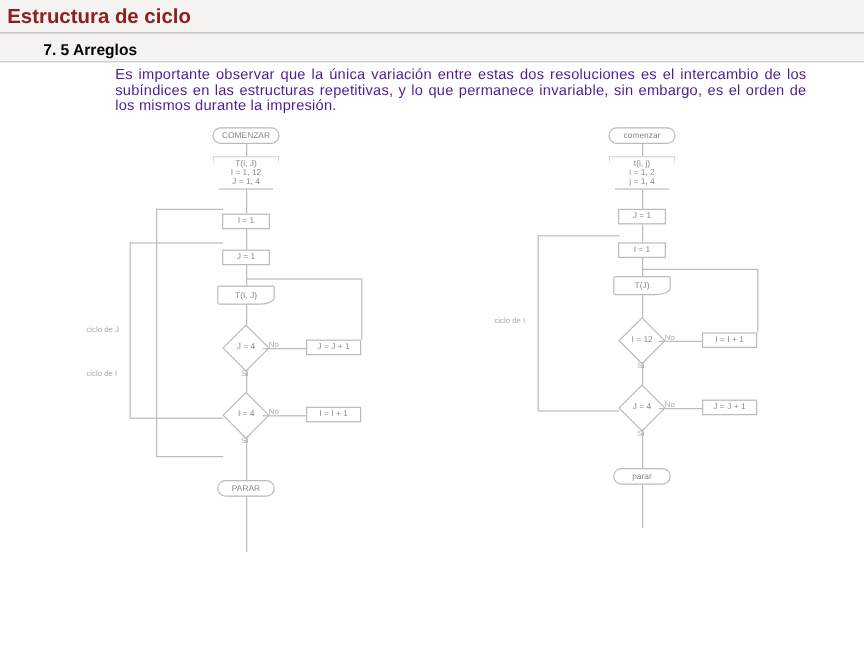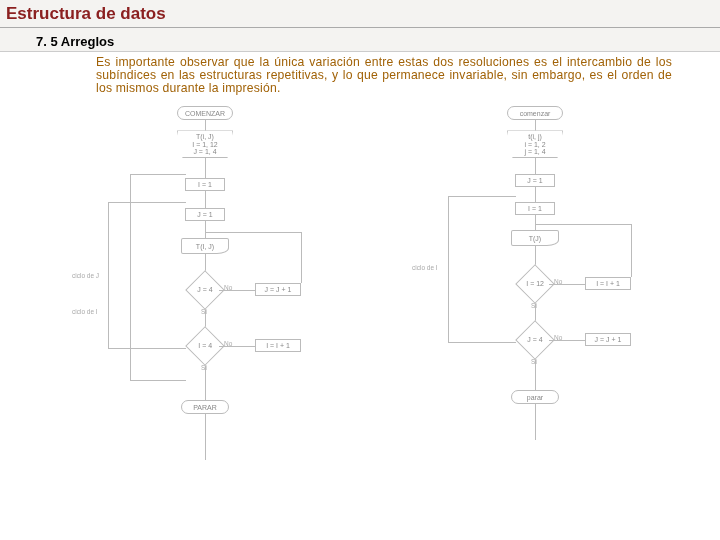--- a/index.html
+++ b/index.html
@@ -1,36 +1,36 @@
 <!DOCTYPE html>
 <html><head>
 <meta charset="utf-8">
 <style>
   * { margin: 0; padding: 0; box-sizing: border-box; }
   body { width: 720px; height: 540px; font-family: Verdana, Arial, sans-serif; background: #fff; }
   .title { font-size: 17px; font-weight: bold; color: #8b2020; padding: 4px 6px 3px; border-bottom: 1px solid #aaa; background: #f4f3f1; }
   .subtitle { font-size: 13px; font-weight: bold; color: #000; padding: 6px 0 2px 36px; background: #f4f3f1; border-bottom: 1px solid #ccc; }
-  .bodytext { font-size: 12.2px; color: #a16207; padding: 4px 48px 8px 96px; text-align: justify; line-height: 1.05; letter-spacing: 0.2px; }
+  .bodytext { font-size: 12.2px; color: #4c1d95; padding: 4px 48px 8px 96px; text-align: justify; line-height: 1.05; letter-spacing: 0.2px; }
   .diagrams { display: flex; justify-content: space-around; padding: 2px 20px 0 40px; }
   .flow { position: relative; width: 290px; height: 380px; }
   .box { position: absolute; border: 1px solid #bbb; background: #fff; font-size: 7px; color: #888; display: flex; align-items: center; justify-content: center; text-align: center; padding: 1px 3px; line-height: 1.05; }
   .rounded { border-radius: 8px; }
   .trap-in-wrap { border: 1px solid #bbb; clip-path: polygon(0 0, 100% 0, 90% 100%, 10% 100%); }
   .diamond { transform: rotate(45deg); width: 28px; height: 28px; }
   .diamond span { transform: rotate(-45deg); display: block; }
   .wave { border-radius: 2px 2px 12px 2px / 2px 2px 6px 2px; }
   .line { position: absolute; background: #bbb; }
   .vline { width: 1px; }
   .hline { height: 1px; }
   .lbl { position: absolute; font-size: 6.5px; color: #aaa; }
 </style>
 </head>
 <body>
 
-<div class="title">Estructura de datos</div>
+<div class="title">Estructura de ciclo</div>
 <div class="subtitle">7. 5 Arreglos</div>
 <div class="bodytext">Es importante observar que la única variación entre estas dos resoluciones es el intercambio de los subíndices en las estructuras repetitivas, y lo que permanece invariable, sin embargo, es el orden de los mismos durante la impresión.</div>
 
 <div class="diagrams">
 
   <div class="flow">
 
     <div class="line vline" style="left:145px; top:16px; height:340px;"></div>
     <div class="box rounded" style="left:117px; top:2px; width:56px; height:14px;">COMENZAR</div>
     <div class="box trap-in-wrap" style="left:117px; top:26px; width:56px; height:28px; white-space:pre;">T(i, J)

